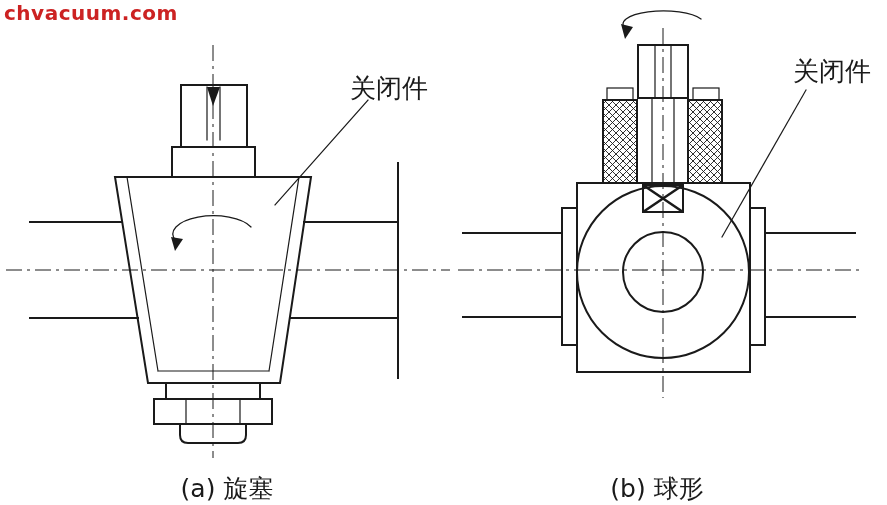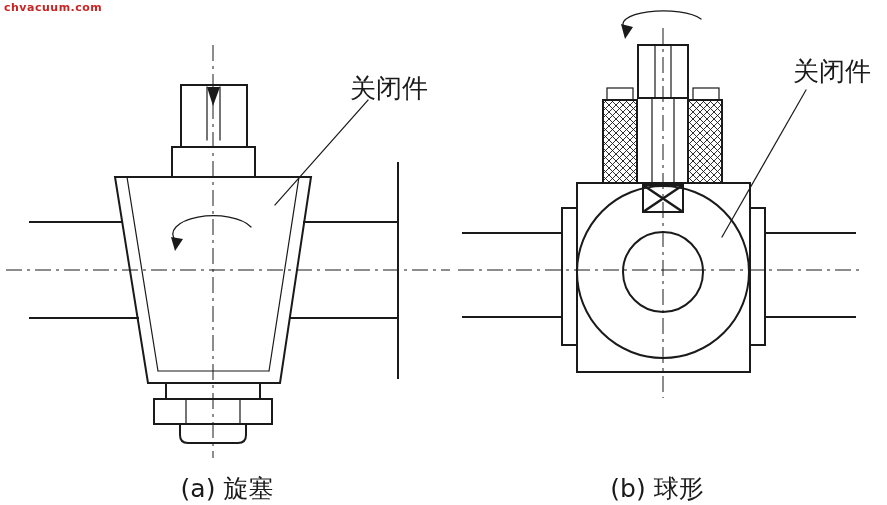--- a/index.html
+++ b/index.html
@@ -12,21 +12,21 @@
          font-family:"DejaVu Sans",sans-serif;}
   svg{display:block;}
   .ln{stroke:var(--line);stroke-width:2;fill:none;stroke-linecap:square;}
   .thin{stroke-width:1.2;}
   .cl{stroke:var(--line);stroke-width:1;fill:none;stroke-dasharray:16 5 3 5;}
   .solidfill{fill:var(--line);stroke:none;}
   .label-text{font:26px "DejaVu Sans",sans-serif;fill:var(--line);}
   .caption-text{font:25px "DejaVu Sans",sans-serif;fill:var(--line);}
   .watermark{position:absolute;top:2px;left:4px;color:var(--wm);font-weight:bold;line-height:1.1;}
   .wm1{font-size:17px;display:block;letter-spacing:1px;}
-  .wm2{font-size:11px;display:block;letter-spacing:.5px;text-align:right;}
+  .wm2{font-size:20px;display:block;letter-spacing:.5px;text-align:right;}
 </style>
 </head>
 <body>
 
 <div class="stage">
 
   <div class="watermark">
     <span class="wm2">chvacuum.com</span>
   </div>
 

